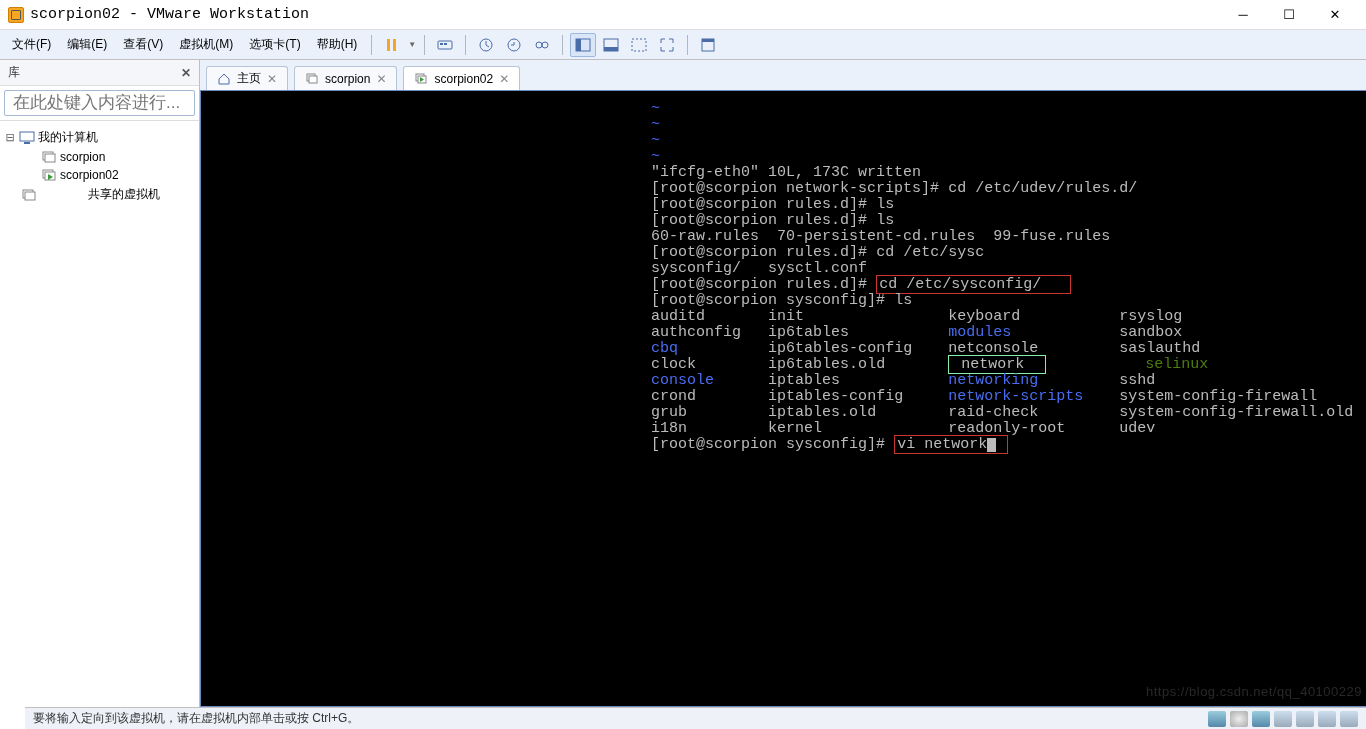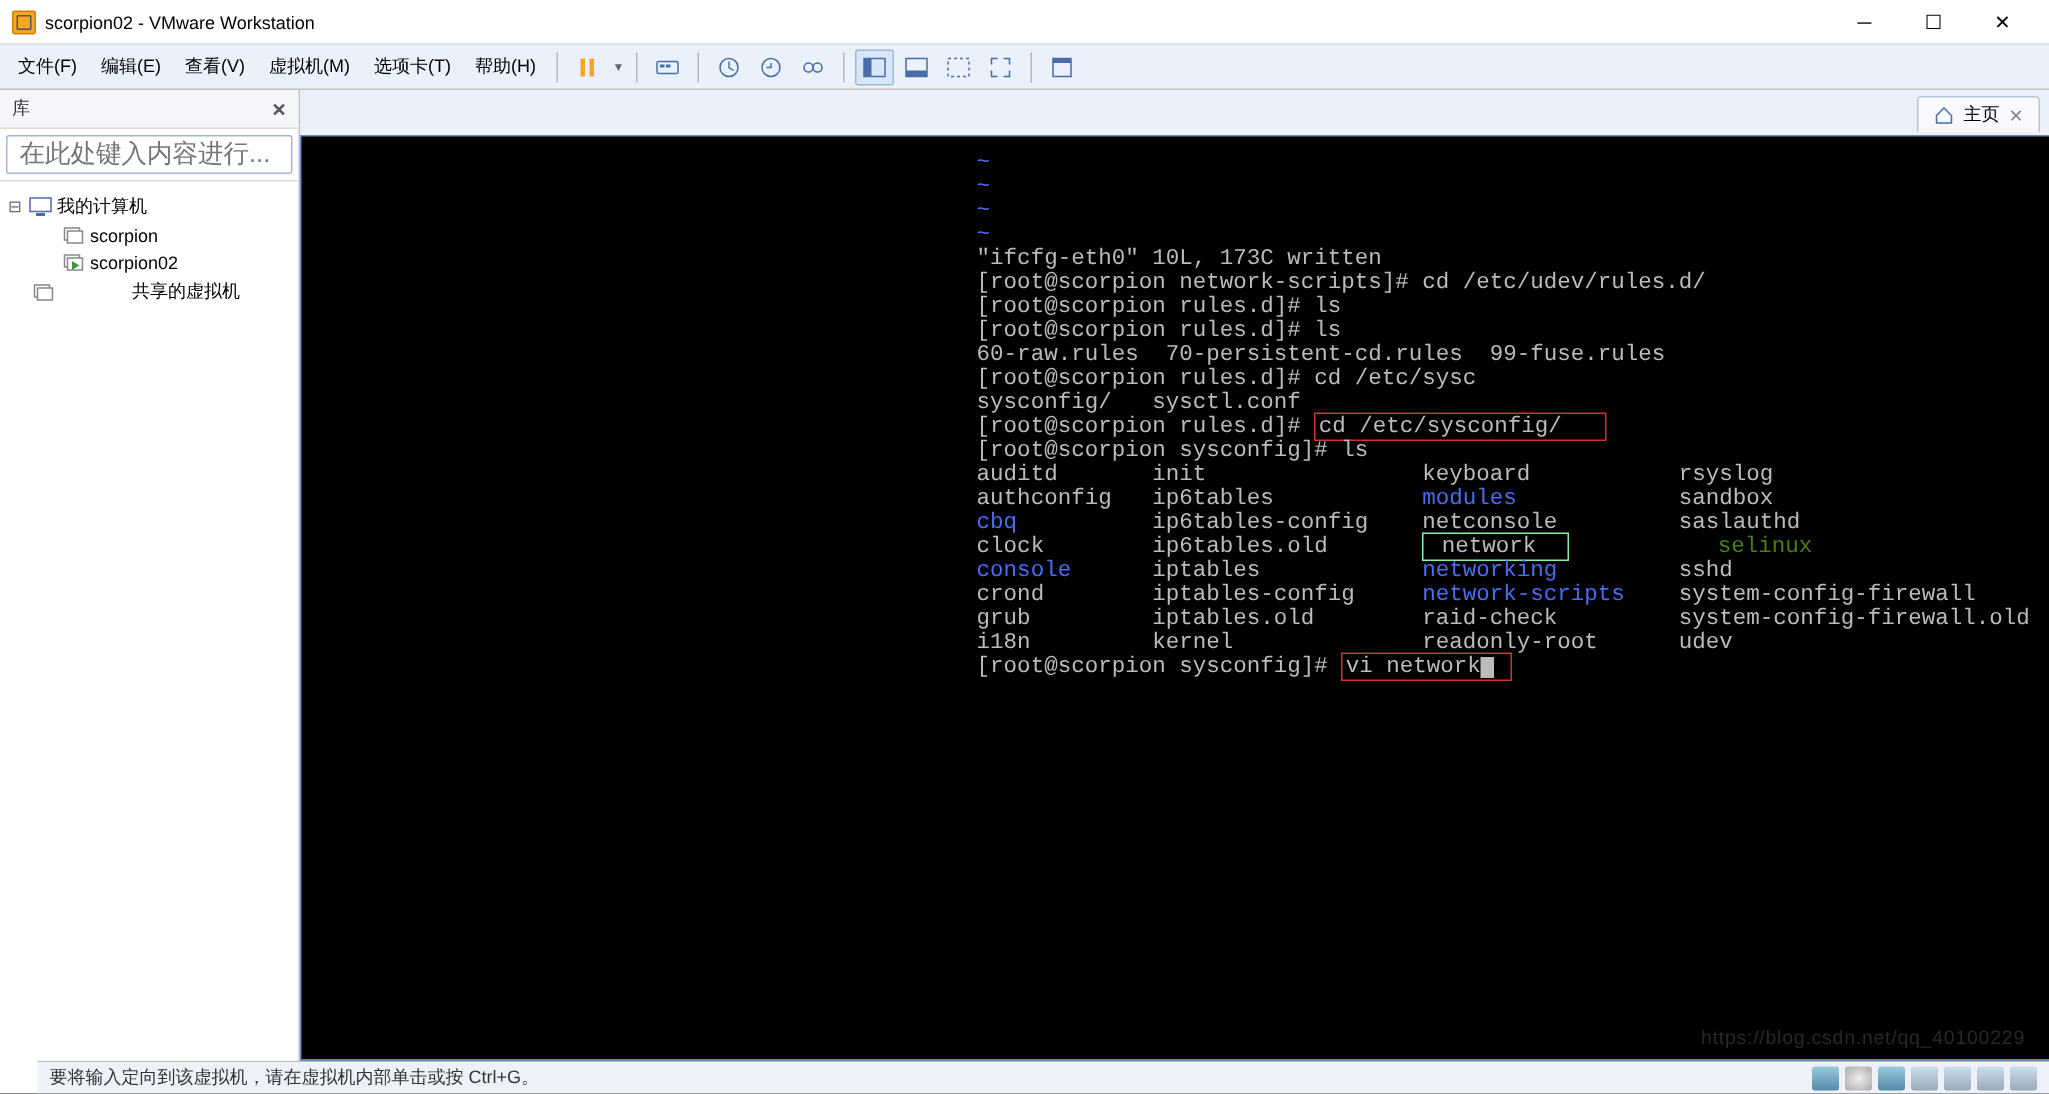--- a/index.html
+++ b/index.html
@@ -1,20 +1,20 @@
 <!DOCTYPE html>
 <html><head>
 <meta charset="utf-8">
 <style>
 * { box-sizing: border-box; margin: 0; padding: 0; }
 body { font-family: "Microsoft YaHei", Tahoma, sans-serif; font-size: 12px; background: #fff; overflow: hidden; width: 1366px; height: 729px; }
 .titlebar { height: 30px; background: #fff; display: flex; align-items: center; padding: 0 8px; border-bottom: 1px solid #ddd; }
 .titlebar .app-icon { width: 16px; height: 16px; background: #f5a623; border: 1px solid #d08000; border-radius: 2px; display: inline-flex; align-items: center; justify-content: center; margin-right: 6px; }
 .titlebar .app-icon::before { content: ""; width: 8px; height: 8px; border: 1px solid #555; border-radius: 1px; }
-.titlebar .title-text { flex: 1; font-size: 12px; color: #000; }
+.titlebar .title-text { flex: 1; font-size: 15px; color: #000; font-family: Liberation Mono, monospace; }
 .titlebar .win-controls { display: flex; gap: 0; }
 .titlebar .win-btn { width: 46px; height: 28px; display: flex; align-items: center; justify-content: center; font-size: 13px; color: #000; cursor: default; }
 .menubar { height: 30px; background: #eaf1fb; border-bottom: 1px solid #c0c0c0; display: flex; align-items: center; padding: 0 4px; }
 .menubar .menu-item { padding: 4px 8px; cursor: default; }
 .menubar .tb-sep { width: 1px; height: 20px; background: #b0b8c4; margin: 0 6px; }
 .menubar .tb-btn { width: 26px; height: 24px; display: flex; align-items: center; justify-content: center; cursor: default; border: 1px solid transparent; border-radius: 2px; margin: 0 1px; }
 .menubar .tb-btn svg { width: 16px; height: 16px; }
 .menubar .dropdown-arrow { font-size: 8px; color: #666; padding: 0 2px; }
 .body-area { display: flex; height: calc(729px - 30px - 30px - 22px); }
 .sidebar { width: 200px; background: #fff; border-right: 1px solid #c0c0c0; display: flex; flex-direction: column; position: relative; }
@@ -27,37 +27,37 @@
 .sidebar-search input { border: none; outline: none; flex: 1; font-size: 17px; color: #888; background: transparent; }
 .sidebar-search .dd-arrow { font-size: 8px; color: #666; padding-left: 4px; }
 .tree { padding: 6px 4px; flex: 1; overflow: auto; }
 .tree-node { display: flex; align-items: center; padding: 2px 0; white-space: nowrap; }
 .tree-node .tw { width: 12px; text-align: center; color: #666; font-size: 11px; cursor: default; }
 .tree-node .node-icon { width: 16px; height: 14px; margin: 0 3px; display: inline-flex; align-items: center; justify-content: center; }
 .tree-node .node-label { cursor: default; }
 .indent-1 { padding-left: 14px; gap: 48px; }
 .indent-2 { padding-left: 34px; }
 .main { flex: 1; display: flex; flex-direction: column; background: #eaf1fb; }
-.tabbar { height: 30px; display: flex; align-items: flex-end; padding: 4px 6px 0 6px; gap: 6px; background: #eaf1fb; flex-direction: column; }
+.tabbar { height: 30px; display: flex; align-items: flex-end; padding: 4px 6px 0 6px; gap: 6px; background: #eaf1fb; }
 .tab { display: flex; align-items: center; gap: 6px; padding: 4px 10px; background: #f7f9fc; border: 1px solid #b7c4d8; border-bottom: none; border-radius: 3px 3px 0 0; font-size: 12px; cursor: default; height: 24px; }
 .tab.active { background: #fff; }
 .tab .tab-icon { width: 14px; height: 14px; display: inline-flex; align-items: center; justify-content: center; }
 .tab .tab-close { color: #888; font-size: 12px; cursor: default; }
 .terminal { flex: 1; background: #000; color: #bbb; font-family: "Consolas", "Courier New", monospace; font-size: 15px; line-height: 16px; padding: 0; overflow: hidden; position: relative; border: 1px solid #6a8bc0; border-right: none; }
 .terminal-inner { padding: 10px 0 0 0; }
 .term-line { white-space: pre; }
 .blue { color: #4a6cf0; }
 .cyan { color: #4d7c0f; }
 .hl-box { border: 1px solid #c33; padding: 0 2px; display: inline; }
 .hl-box-network { border: 1px solid #86efac; padding: 0 12px; display: inline; }
 .cursor-block { display: inline-block; width: 9px; height: 14px; background: #bbb; vertical-align: bottom; margin-bottom: 1px; }
 .statusbar { height: 22px; background: #eef2f8; border-top: 1px solid #c0c0c0; display: flex; align-items: center; padding: 0 8px; font-size: 12px; color: #333; justify-content: space-between; margin-left: 25px; }
 .status-right { display: flex; gap: 4px; align-items: center; }
 .status-right .sicon { width: 18px; height: 16px; display: inline-block; border-radius: 2px; }
-.watermark { position: absolute; bottom: 6px; right: 16px; color: #444; font-size: 13px; font-family: sans-serif; opacity: 0.6; letter-spacing: 0.5px; }
+.watermark { position: absolute; bottom: 6px; right: 4px; color: #444; font-size: 13px; font-family: sans-serif; opacity: 0.6; letter-spacing: 0.5px; }
 </style>
 </head>
 <body>
 
 <div class="titlebar">
   <span class="app-icon"></span>
   <span class="title-text">scorpion02 - VMware Workstation</span>
   <div class="win-controls">
     <div class="win-btn">─</div>
     <div class="win-btn">☐</div>

